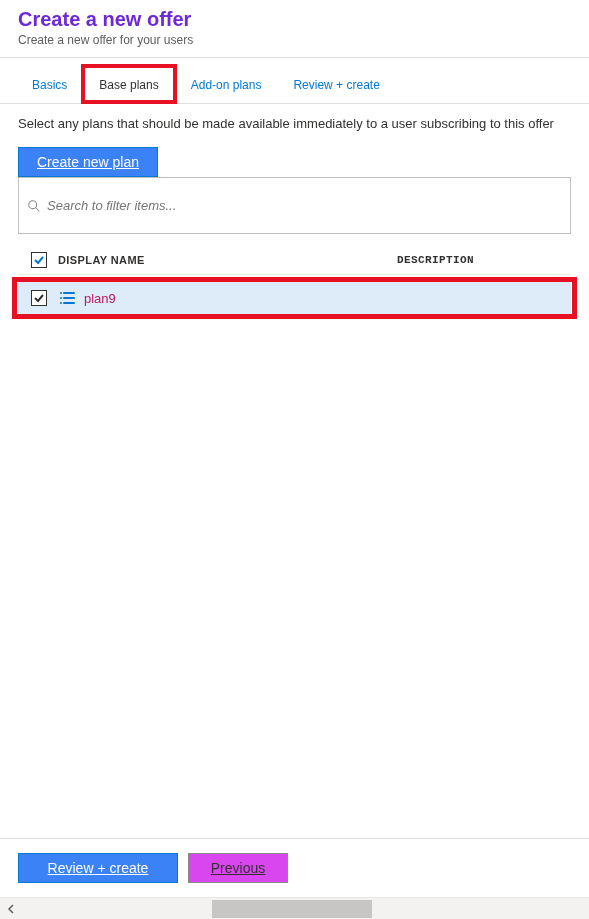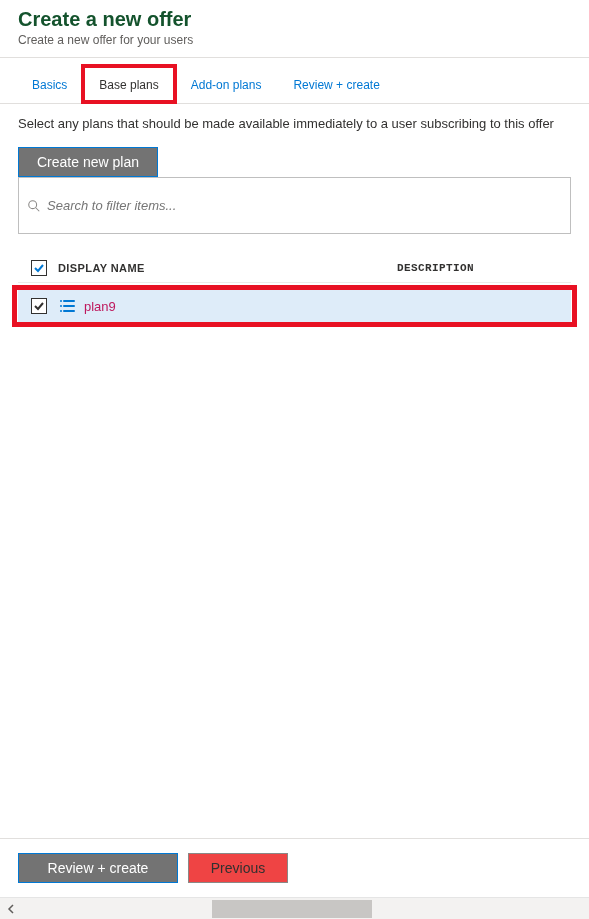--- a/index.html
+++ b/index.html
@@ -13,21 +13,21 @@
       position: relative;
       overflow: hidden;
     }
     .header {
       padding: 8px 18px 10px 18px;
       border-bottom: 1px solid #e1dfdd;
     }
     .header h1 {
       font-size: 20px;
       font-weight: 600;
-      color: #14532d;
+      color: #6d28d9;
     }
     .header .subtitle {
       font-size: 12px;
       color: #605e5c;
       margin-top: 2px;
     }
     .tabs {
       display: flex;
       padding: 12px 18px 0 18px;
       border-bottom: 1px solid #e1dfdd;
@@ -64,28 +64,30 @@
     }
     .btn {
       display: inline-block;
       padding: 6px 18px;
       font-size: 14px;
       cursor: pointer;
       border: 1px solid;
       text-align: center;
     }
     .btn-primary {
-      background: #737373;
+      background: #3b82f6;
       color: #ffffff;
       border-color: #0078d4;
+      text-decoration: underline;
     }
     .btn-default {
-      background: #ef4444;
+      background: #d946ef;
       color: #323130;
       border-color: #8a8886;
+      text-decoration: underline;
     }
     .items-count {
       font-size: 13px;
       margin: 18px 0 6px 0;
     }
     .search-box {
       display: flex;
       align-items: center;
       border: 1px solid #bfbfbf;
       padding: 20px 8px;
@@ -95,21 +97,21 @@
     .search-box input {
       border: none;
       outline: none;
       flex: 1;
       font-size: 13px;
       font-style: italic;
       color: #605e5c;
       padding-left: 6px;
       background: transparent;
     }
-    .table-wrap { margin-top: 20px; }
+    .table-wrap { margin-top: 12px; }
     .table-header {
       display: flex;
       align-items: center;
       padding: 6px 4px;
       font-size: 11px;
       font-weight: 600;
       letter-spacing: 0.4px;
       color: #323130;
       border-bottom: 1px solid #edebe9;
     }

